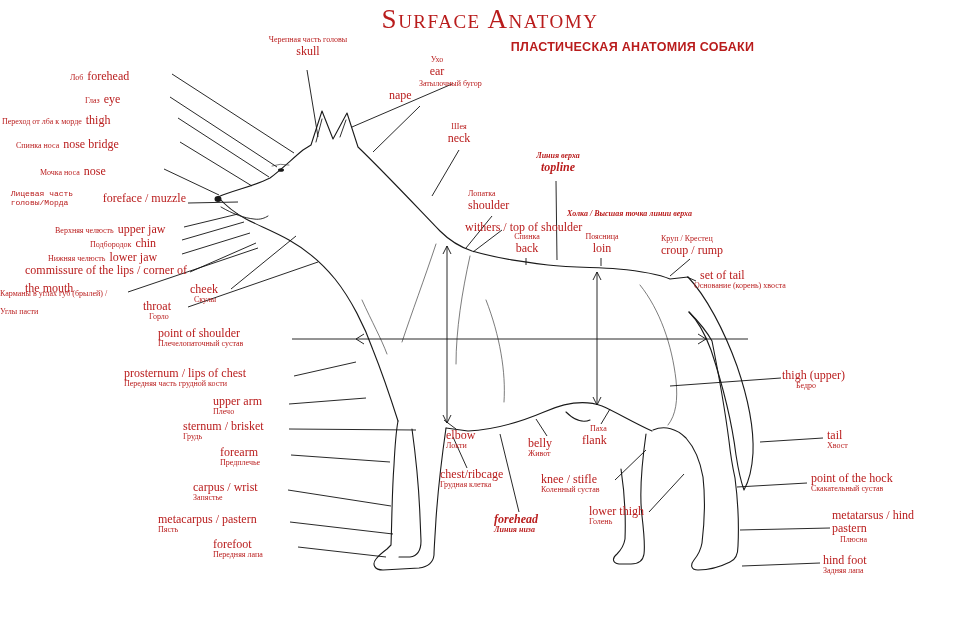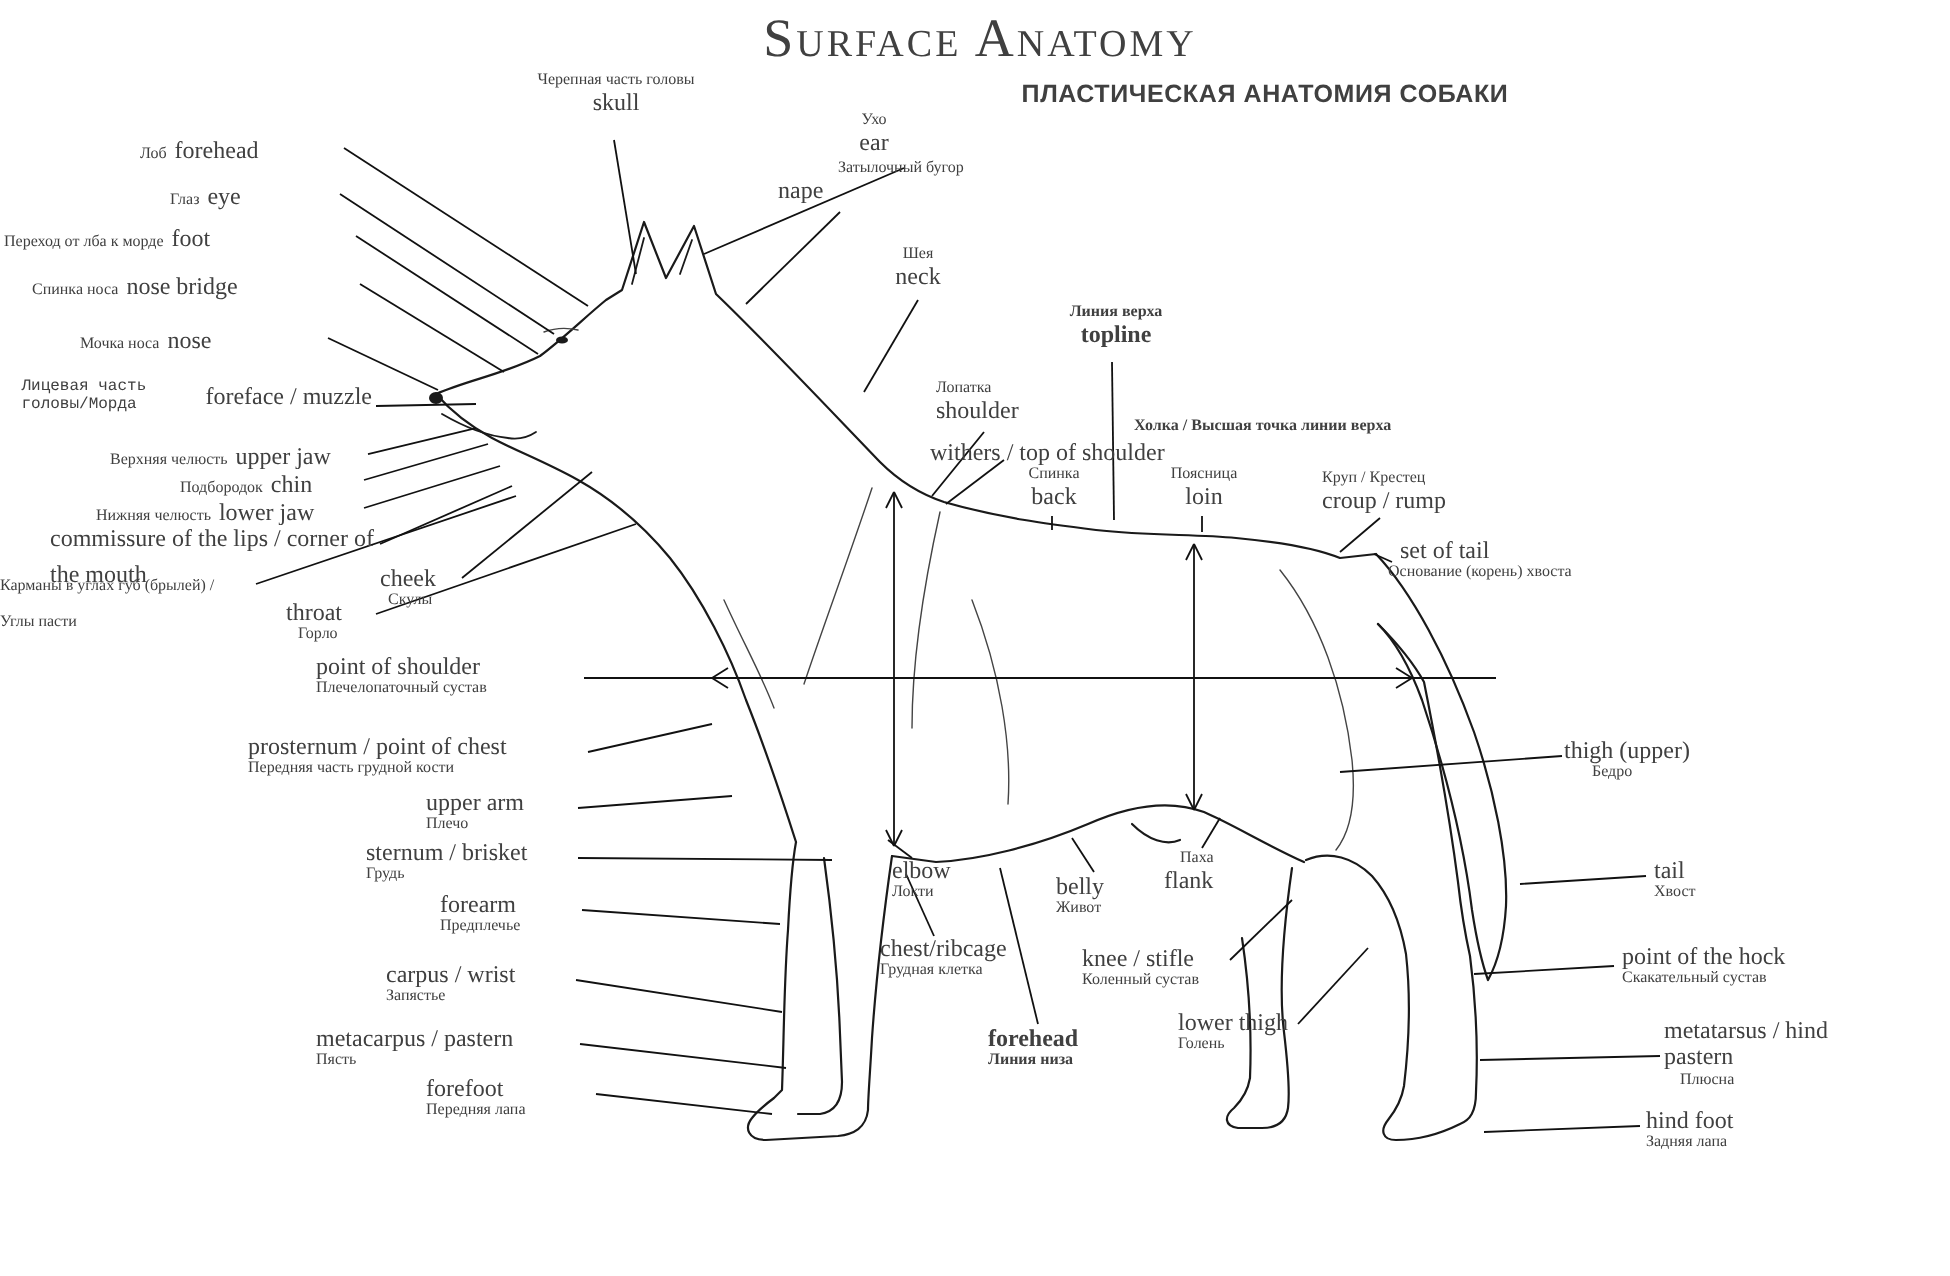--- a/index.html
+++ b/index.html
@@ -1,30 +1,30 @@
 <!DOCTYPE html>
 <html><head>
 <meta charset="utf-8">
 <style>
   html,body{margin:0;padding:0;background:#fff;}
   .stage{position:relative;width:975px;height:638px;background:#ffffff;
-         font-family:"Liberation Serif",serif;color:#404040;overflow:hidden;}
+         font-family:"Liberation Serif",serif;color:#b91c1c;overflow:hidden;}
   .art{position:absolute;left:0;top:0;width:975px;height:638px;}
   .title{position:absolute;font-variant:small-caps;font-weight:500;font-size:27px;
          letter-spacing:1.5px;text-align:center;}
   .subtitle{position:absolute;font-family:"Liberation Sans",sans-serif;font-weight:700;
          font-size:12.5px;text-align:center;letter-spacing:.3px;}
   .lbl{position:absolute;line-height:1.12;}
   .lbl .en{font-size:12px;}
   .lbl .ru{font-size:8px;font-family:"Liberation Serif",serif;}
   .stack .en,.stack .ru{display:block;}
   .inline .ru{margin-right:4px;}
   .r{}
   .c{text-align:center;}
-  .b,.b .en,.b .ru{font-weight:700;}
+  .b,.b .en,.b .ru{font-weight:700;font-style:italic;}
   .flexrow{display:flex;align-items:center;gap:4px;justify-content:flex-end;}
   .flexrow .ru{width:88px;display:block;font-family:Liberation Mono, monospace;}
   svg line,svg path{vector-effect:non-scaling-stroke;}
 </style>
 </head>
 <body>
 
 <div class="stage">
 
   <svg class="art" viewBox="0 0 975 638">
@@ -171,21 +171,21 @@
     <span class="ru">Основание (корень) хвоста</span>
   </div>
 
   <div class="lbl inline r" style="left:70px;top:66px;width:100px">
     <span class="ru">Лоб</span><span class="en">forehead</span>
   </div>
   <div class="lbl inline r" style="left:85px;top:89px;width:85px">
     <span class="ru">Глаз</span><span class="en">eye</span>
   </div>
   <div class="lbl inline r" style="left:2px;top:110px;width:175px">
-    <span class="ru">Переход от лба к морде</span><span class="en">foot</span>
+    <span class="ru">Переход от лба к морде</span><span class="en">thigh</span>
   </div>
   <div class="lbl inline r" style="left:16px;top:134px;width:162px">
     <span class="ru">Спинка носа</span><span class="en">nose bridge</span>
   </div>
   <div class="lbl inline r" style="left:40px;top:161px;width:122px">
     <span class="ru">Мочка носа</span><span class="en">nose</span>
   </div>
   <div class="lbl flexrow" style="left:0px;top:190px;width:186px">
     <span class="ru">Лицевая часть головы/Морда</span>
     <span class="en">foreface / muzzle</span>
@@ -212,21 +212,21 @@
   <div class="lbl stack" style="left:143px;top:300px;width:58px">
     <span class="en">throat</span>
     <span class="ru" style="margin-left:6px">Горло</span>
   </div>
 
   <div class="lbl stack r" style="left:158px;top:327px;width:132px">
     <span class="en">point of shoulder</span>
     <span class="ru">Плечелопаточный сустав</span>
   </div>
   <div class="lbl stack r" style="left:124px;top:367px;width:170px">
-    <span class="en">prosternum / point of chest</span>
+    <span class="en">prosternum / lips of chest</span>
     <span class="ru">Передняя часть грудной кости</span>
   </div>
   <div class="lbl stack r" style="left:213px;top:395px;width:75px">
     <span class="en">upper arm</span>
     <span class="ru">Плечо</span>
   </div>
   <div class="lbl stack r" style="left:183px;top:420px;width:105px">
     <span class="en">sternum / brisket</span>
     <span class="ru">Грудь</span>
   </div>

